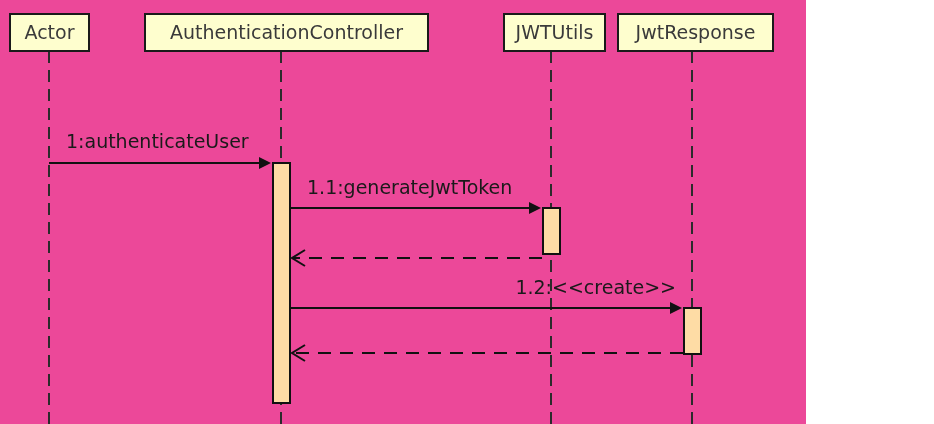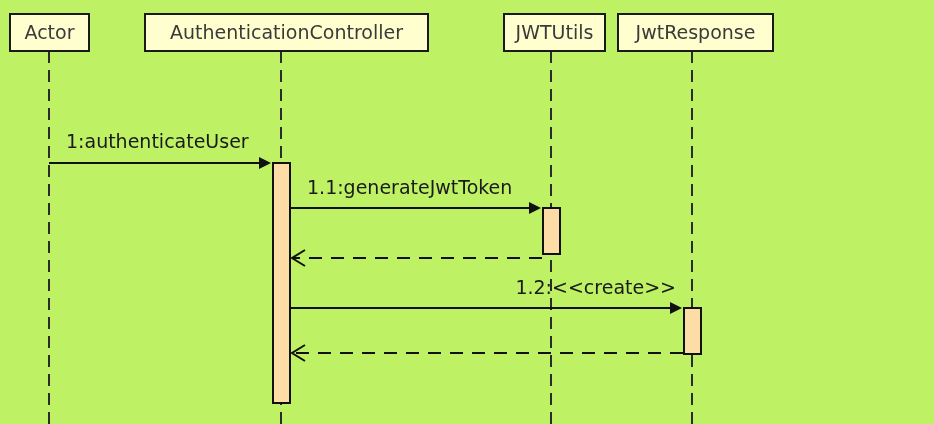--- a/index.html
+++ b/index.html
@@ -5,23 +5,23 @@
   html, body {
     margin: 0;
     padding: 0;
     background: #ffffff;
   }
   body {
     font-family: "DejaVu Sans", sans-serif;
   }
   #diagram-root {
     position: relative;
-    width: 934px;
+    width: 806px;
     height: 424px;
-    background: #bef264;
+    background: #ec4899;
     overflow: hidden;
   }
   #diagram-svg {
     position: absolute;
     left: 0;
     top: 0;
     width: 934px;
     height: 424px;
   }
   .participant-box-rect {

